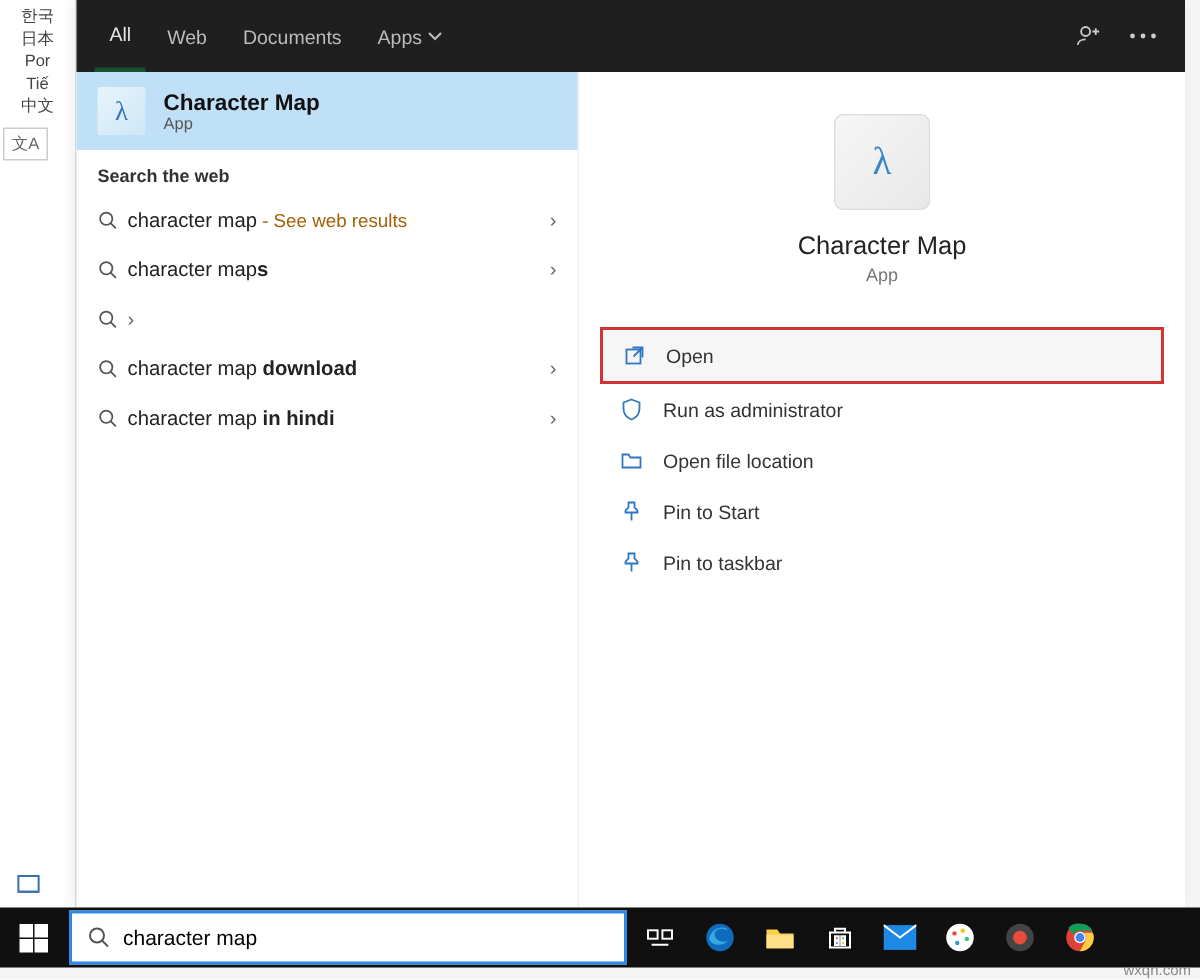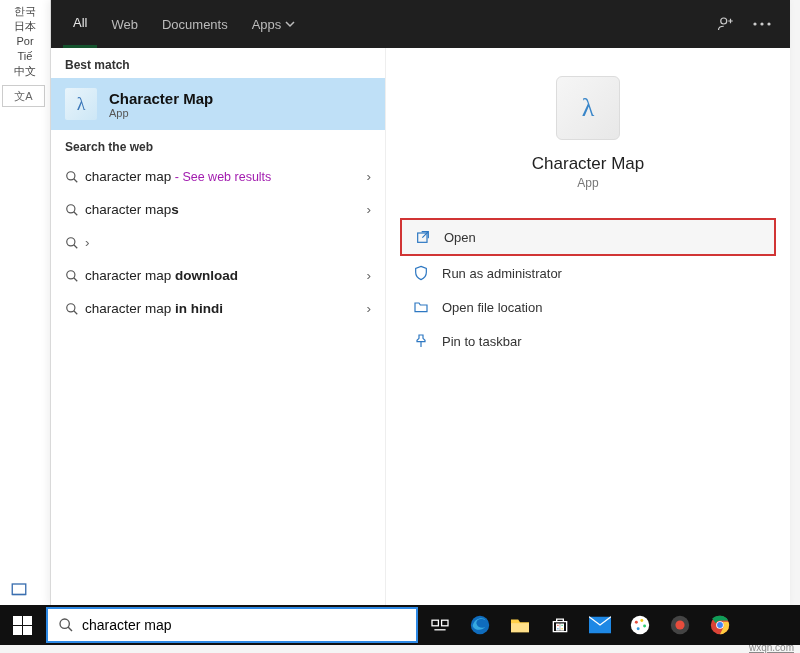--- a/index.html
+++ b/index.html
@@ -1,21 +1,21 @@
 <!DOCTYPE html>
 <html><head>
 <meta charset="utf-8">
 <style>
   * { box-sizing: border-box; margin: 0; padding: 0; font-family: "Segoe UI", Arial, sans-serif; }
   body { width: 800px; height: 653px; background: #f5f5f5; position: relative; overflow: hidden; }
   
   
   .bg-peek { position:absolute; left:0; top:0; width:50px; height:605px; background:#fff; font-size:11px; color:#444; padding:4px 2px; line-height:15px;text-align:center;}
   .bg-peek span{display:block;}
-  .translate-icon{ margin-top:6px; width:43px; height:22px; border:1px solid #ccc; display:flex; align-items:center; justify-content:center; color:#666;}
+  .translate-icon{ margin-top:6px; width:30px; height:22px; border:1px solid #ccc; display:flex; align-items:center; justify-content:center; color:#666;}
   
   .panel { position:absolute; left:50px; top:0; width:740px; height:605px; background:#fff; border-left:1px solid #d9d9d9; display:flex; flex-direction:column; box-shadow: -2px 0 8px rgba(0,0,0,0.07);}
   
   .tabs { height:48px; background:#1f1f1f; display:flex; align-items:center; padding:0 12px; color:#ccc; font-size:13px; gap:4px;}
   .tab { padding:0 10px; height:48px; display:flex; align-items:center; cursor:pointer; color:#bbb;}
   .tab.active{ color:#e5e5e5; border-bottom:3px solid #14532d;}
   .tabs .spacer{flex:1;}
   .tab-icon{ width:32px; height:32px; display:flex; align-items:center; justify-content:center; color:#ccc;}
   
   .content { flex:1; display:flex; }
@@ -25,21 +25,21 @@
   .section-header{ font-size:12px; font-weight:600; color:#333; padding:10px 14px 6px;}
   
   .best-match{ background:#bfe0f7; padding:10px 14px; display:flex; align-items:center; gap:12px;}
   .best-match .icon{ width:32px; height:32px; background:linear-gradient(135deg,#e8f4fb,#cde7f6); display:flex; align-items:center; justify-content:center; border-radius:2px;}
   .best-match .title{ font-size:15px; color:#111; font-weight:600;}
   .best-match .sub{ font-size:11px; color:#555;}
   
   .web-item{ display:flex; align-items:center; padding:9px 14px; font-size:13.5px; color:#222; cursor:pointer;}
   .web-item .mag{width:20px; color:#555;}
   .web-item .label{flex:1;}
-  .web-item .hint{color:#a21caf; font-size:12.5px;}
+  .web-item .hint{color:#a16207; font-size:12.5px;}
   .web-item .chev{color:#666;}
   
   .app-preview{ text-align:center; padding:28px 0 16px;}
   .app-preview .big-icon{ width:64px; height:64px; margin:0 auto 14px; background:linear-gradient(135deg,#f6f6f6,#e8e8e8); border:1px solid #dcdcdc; border-radius:6px; display:flex; align-items:center; justify-content:center; position:relative;}
   .app-preview .big-icon span{font-family:serif; font-size:26px; color:#3986c9;}
   .app-preview .app-title{font-size:17px; color:#222; margin-bottom:2px;}
   .app-preview .app-sub{font-size:12px; color:#777;}
   
   .action-list{ margin-top:12px;}
   .action{ display:flex; align-items:center; gap:12px; padding:9px 12px; font-size:13px; color:#333; cursor:pointer;text-align:right;}
@@ -49,21 +49,21 @@
   
   .taskbar{ position:absolute; left:0; bottom:8px; width:800px; height:40px; background:#101010; display:flex; align-items:center;}
   .start{ width:44px; height:40px; display:flex; align-items:center; justify-content:center;}
   .win-logo{display:grid; grid-template-columns:9px 9px; grid-template-rows:9px 9px; gap:1px;}
   .win-logo div{background:#fff;}
   .searchbox{ height:36px; width:372px; background:#fff; border:2px solid #2e8ae6; display:flex; align-items:center; padding:0 10px; gap:8px; margin:0 2px;}
   .searchbox input{ border:none; outline:none; flex:1; font-size:14px;}
   .task-icons{display:flex; align-items:center; height:40px;}
   .ticon{width:40px; height:40px; display:flex; align-items:center; justify-content:center; color:#fff; font-size:18px;}
   
-  .watermark{position:absolute; right:6px; bottom:0; font-size:10px; color:#888;text-decoration:underline;}
+  .watermark{position:absolute; right:6px; bottom:0; font-size:10px; color:#888;}
   
   svg{display:block;}
 </style>
 </head>
 <body>
 
 <div class="bg-peek">
   <span>한국</span>
   <span>日本</span>
   <span>Por</span>
@@ -94,21 +94,20 @@
       <svg width="18" height="4" viewBox="0 0 18 4">
           <circle cx="2" cy="2" r="1.6" fill="#ccc"></circle>
           <circle cx="9" cy="2" r="1.6" fill="#ccc"></circle>
           <circle cx="16" cy="2" r="1.6" fill="#ccc"></circle>
         </svg>
     </div>
   </div>
 
   <div class="content">
     <div class="left-col">
-      <div class="section-header">Best match</div>
       <div class="best-match">
         <div class="icon">
             <span style="font-family:serif;color:#3a76b8;font-size:18px;">λ</span>
           </div>
         <div>
           <div class="title">Character Map</div>
           <div class="sub">App</div>
         </div>
       </div>
       <div class="section-header">Search the web</div>
@@ -197,20 +196,28 @@
               </svg>
             </span>
           <span>Open file location</span>
         </div>
         <div class="action">
           <span class="aicon">
               <svg width="16" height="16" viewBox="0 0 24 24" fill="none" stroke="#2e78c2" stroke-width="1.8">
                 <path d="M9 3h6v5l3 3v2H6v-2l3-3zM12 13v8"></path>
               </svg>
             </span>
+          <span>Pin to Start</span>
+        </div>
+        <div class="action">
+          <span class="aicon">
+              <svg width="16" height="16" viewBox="0 0 24 24" fill="none" stroke="#2e78c2" stroke-width="1.8">
+                <path d="M9 3h6v5l3 3v2H6v-2l3-3zM12 13v8"></path>
+              </svg>
+            </span>
           <span>Pin to taskbar</span>
         </div>
       </div>
     </div>
   </div>
 </div>
 
 <div style="position:absolute; left:10px; bottom:54px;">
   <svg width="18" height="18" viewBox="0 0 24 24" fill="none" stroke="#3b6fb0" stroke-width="1.8">
       <rect x="3" y="4" width="18" height="14"></rect>

